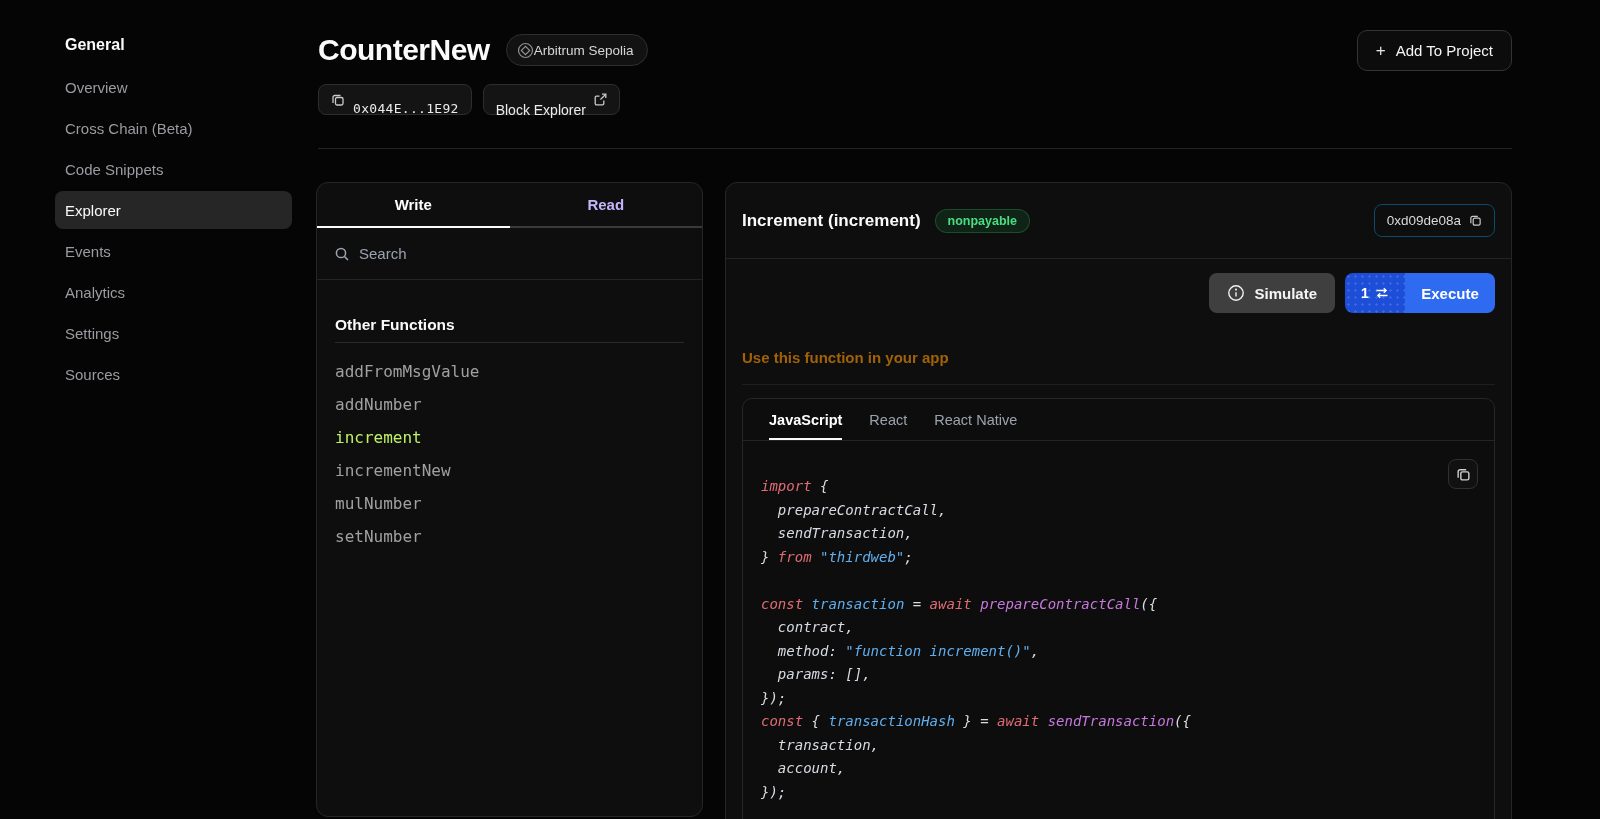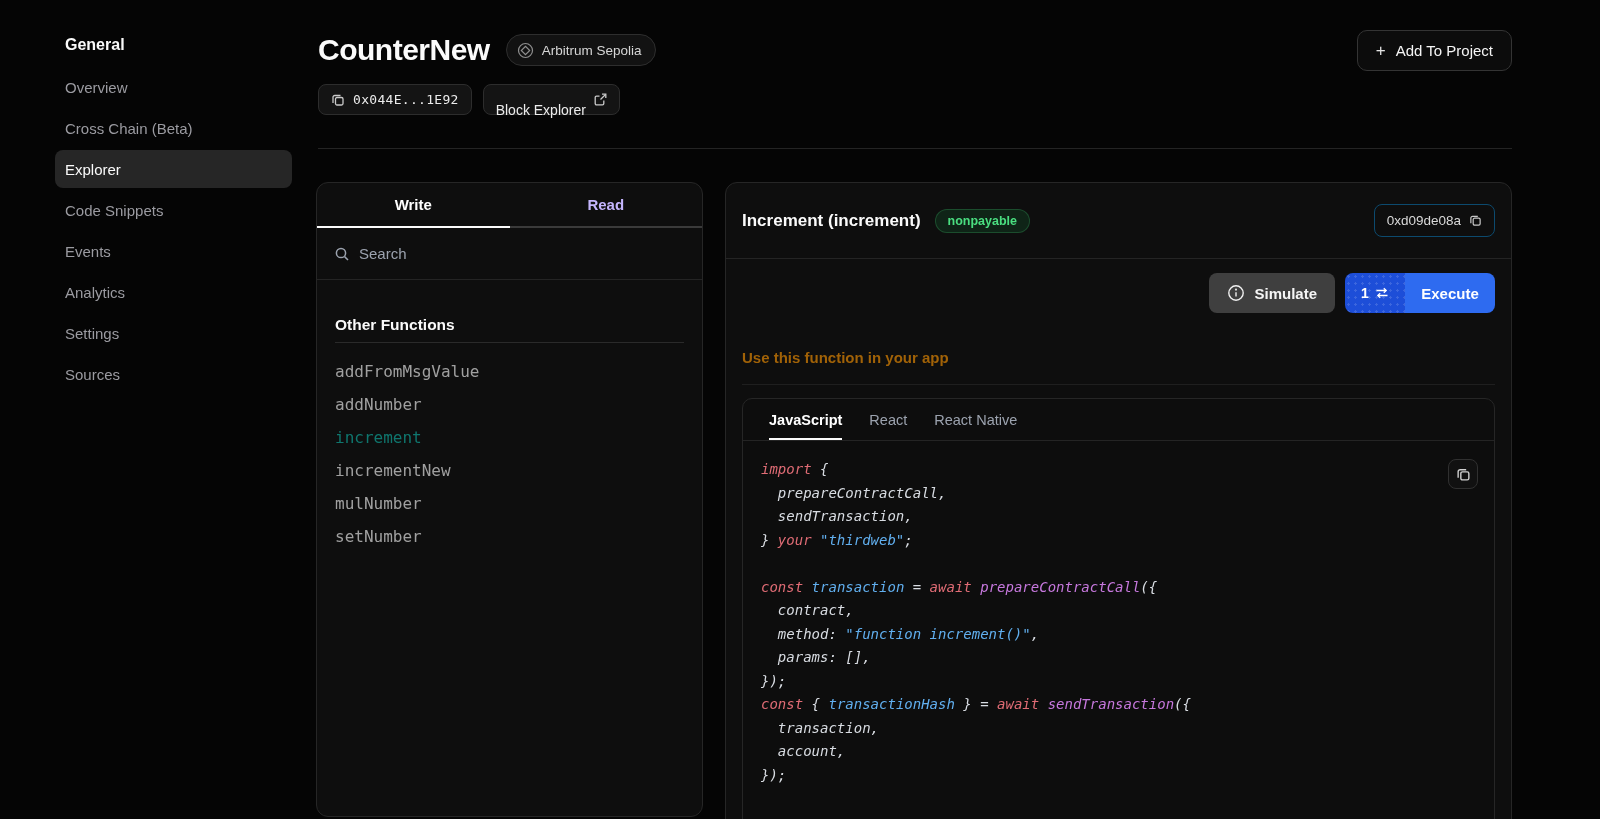--- a/index.html
+++ b/index.html
@@ -3,38 +3,38 @@
 <meta charset="utf-8">
 <style>
   * { margin:0; padding:0; box-sizing:border-box; }
   html,body { width:1600px; height:819px; overflow:hidden; }
   body {
     background:#050505;
     font-family:"Liberation Sans", sans-serif;
     color:#ededef;
     position:relative;
   }
-  .mono { font-family:"DejaVu Sans Mono", monospace; }
+  .mono { font-family:"DejaVu Sans Mono", monospace;margin-top:17px; }
 
   
   .sidebar { position:absolute; left:55px; top:0; width:237px; }
   .sidebar-heading { padding:36px 10px 14px 10px; font-size:16px; font-weight:700; color:#fafafa; }
   .nav-item {
     height:38px; margin-bottom:3px; display:flex; align-items:center;
     padding:0 10px; border-radius:8px; font-size:15px; color:#9b9ba1; cursor:pointer;
   }
   .nav-item.active { background:#262626; color:#fafafa; }
 
   
   .main { position:absolute; left:318px; top:0; width:1194px; height:819px; }
 
   .header-row1 { position:absolute; left:0; right:0; top:28px; height:44px; display:flex; align-items:center; }
   .page-title { font-size:30px; font-weight:700; letter-spacing:-0.5px; color:#fbfbfb; }
   .network-badge {
-    margin-left:16px; height:32px; display:inline-flex; align-items:center; gap:8px;
+    margin-left:16px; height:32px; display:inline-flex; align-items:center; 
     padding:0 14px 0 10px; border:1px solid #2e2e2e; border-radius:16px; background:#121212;
     font-size:13.5px; color:#d6d6d6; cursor:pointer;
   }
   .add-project-btn {
     margin-left:auto; height:41px; display:inline-flex; align-items:center; gap:10px;
     padding:0 18px; border:1px solid #343434; border-radius:10px; background:#0c0c0c;
     font-size:15px; color:#f5f5f5; cursor:pointer;
   }
   .plus-glyph { font-size:17px; font-weight:400; color:#e5e5e5; line-height:1; }
 
@@ -61,21 +61,21 @@
   .search-row { height:52px; display:flex; align-items:center; gap:9px; padding:0 17px; border-bottom:1px solid #242424; }
   .search-row input {
     flex:1; background:transparent; border:none; outline:none; color:#e5e5e5; font-size:15px;
     font-family:"Liberation Sans", sans-serif;
   }
   .search-row input::placeholder { color:#9ca3af; }
   .fn-section { padding:20px 18px; }
   .fn-section-title { font-size:15.5px; font-weight:700; color:#fafafa; padding-bottom:8px; border-bottom:1px solid #2a2a2a;margin-top:16px; }
   .fn-list { margin-top:12px; }
   .fn-item { height:33px; display:flex; align-items:center; font-size:16px; color:#a0a0a0; cursor:pointer; }
-  .fn-item.selected { color:#0f766e; }
+  .fn-item.selected { color:#bef264; }
 
   
   .detail-panel { left:407px; top:182px; width:787px; height:700px; overflow:hidden; }
   .detail-header { height:76px; display:flex; align-items:center; padding:0 16px; border-bottom:1px solid #242424; }
   .detail-title { font-size:17px; font-weight:600; color:#fafafa; }
   .mutability-badge {
     margin-left:14px; padding:4px 12px; border-radius:999px;
     background:#0f2417; border:1px solid rgba(74,222,128,0.22);
     font-size:12.5px; font-weight:600; color:#4ade80;
   }
@@ -127,22 +127,22 @@
   .icon { display:inline-flex; align-items:center; justify-content:center; }
 </style>
 </head>
 <body>
 
 <div class="sidebar">
   <div class="sidebar-heading">General</div>
   <nav>
       <div class="nav-item">Overview</div>
       <div class="nav-item">Cross Chain (Beta)</div>
+      <div class="nav-item">Code Snippets</div>
       <div class="nav-item active">Explorer</div>
-      <div class="nav-item">Code Snippets</div>
       <div class="nav-item">Events</div>
       <div class="nav-item">Analytics</div>
       <div class="nav-item">Settings</div>
       <div class="nav-item">Sources</div>
     </nav>
 </div>
 
 <div class="main">
 
   <div class="header-row1">
@@ -264,21 +264,21 @@
       <div class="code-card">
         <div class="code-tabs">
             <div class="code-tab active">JavaScript</div>
             <div class="code-tab">React</div>
             <div class="code-tab">React Native</div>
           </div>
         <div class="code-block mono">
             <div class="code-line"><span class="tok-k">import</span><span class="tok-p"> {</span></div>
             <div class="code-line"><span class="tok-p">  prepareContractCall,</span></div>
             <div class="code-line"><span class="tok-p">  sendTransaction,</span></div>
-            <div class="code-line"><span class="tok-p">} </span><span class="tok-k">your</span><span class="tok-p"> </span><span class="tok-v">"thirdweb"</span><span class="tok-p">;</span></div>
+            <div class="code-line"><span class="tok-p">} </span><span class="tok-k">from</span><span class="tok-p"> </span><span class="tok-v">"thirdweb"</span><span class="tok-p">;</span></div>
             <div class="code-line">&nbsp;</div>
             <div class="code-line"><span class="tok-k">const</span><span class="tok-p"> </span><span class="tok-v">transaction</span><span class="tok-p"> = </span><span class="tok-k">await</span><span class="tok-p"> </span><span class="tok-f">prepareContractCall</span><span class="tok-p">({</span></div>
             <div class="code-line"><span class="tok-p">  contract,</span></div>
             <div class="code-line"><span class="tok-p">  method: </span><span class="tok-v">"function increment()"</span><span class="tok-p">,</span></div>
             <div class="code-line"><span class="tok-p">  params: [],</span></div>
             <div class="code-line"><span class="tok-p">});</span></div>
             <div class="code-line"><span class="tok-k">const</span><span class="tok-p"> { </span><span class="tok-v">transactionHash</span><span class="tok-p"> } = </span><span class="tok-k">await</span><span class="tok-p"> </span><span class="tok-f">sendTransaction</span><span class="tok-p">({</span></div>
             <div class="code-line"><span class="tok-p">  transaction,</span></div>
             <div class="code-line"><span class="tok-p">  account,</span></div>
             <div class="code-line"><span class="tok-p">});</span></div>

